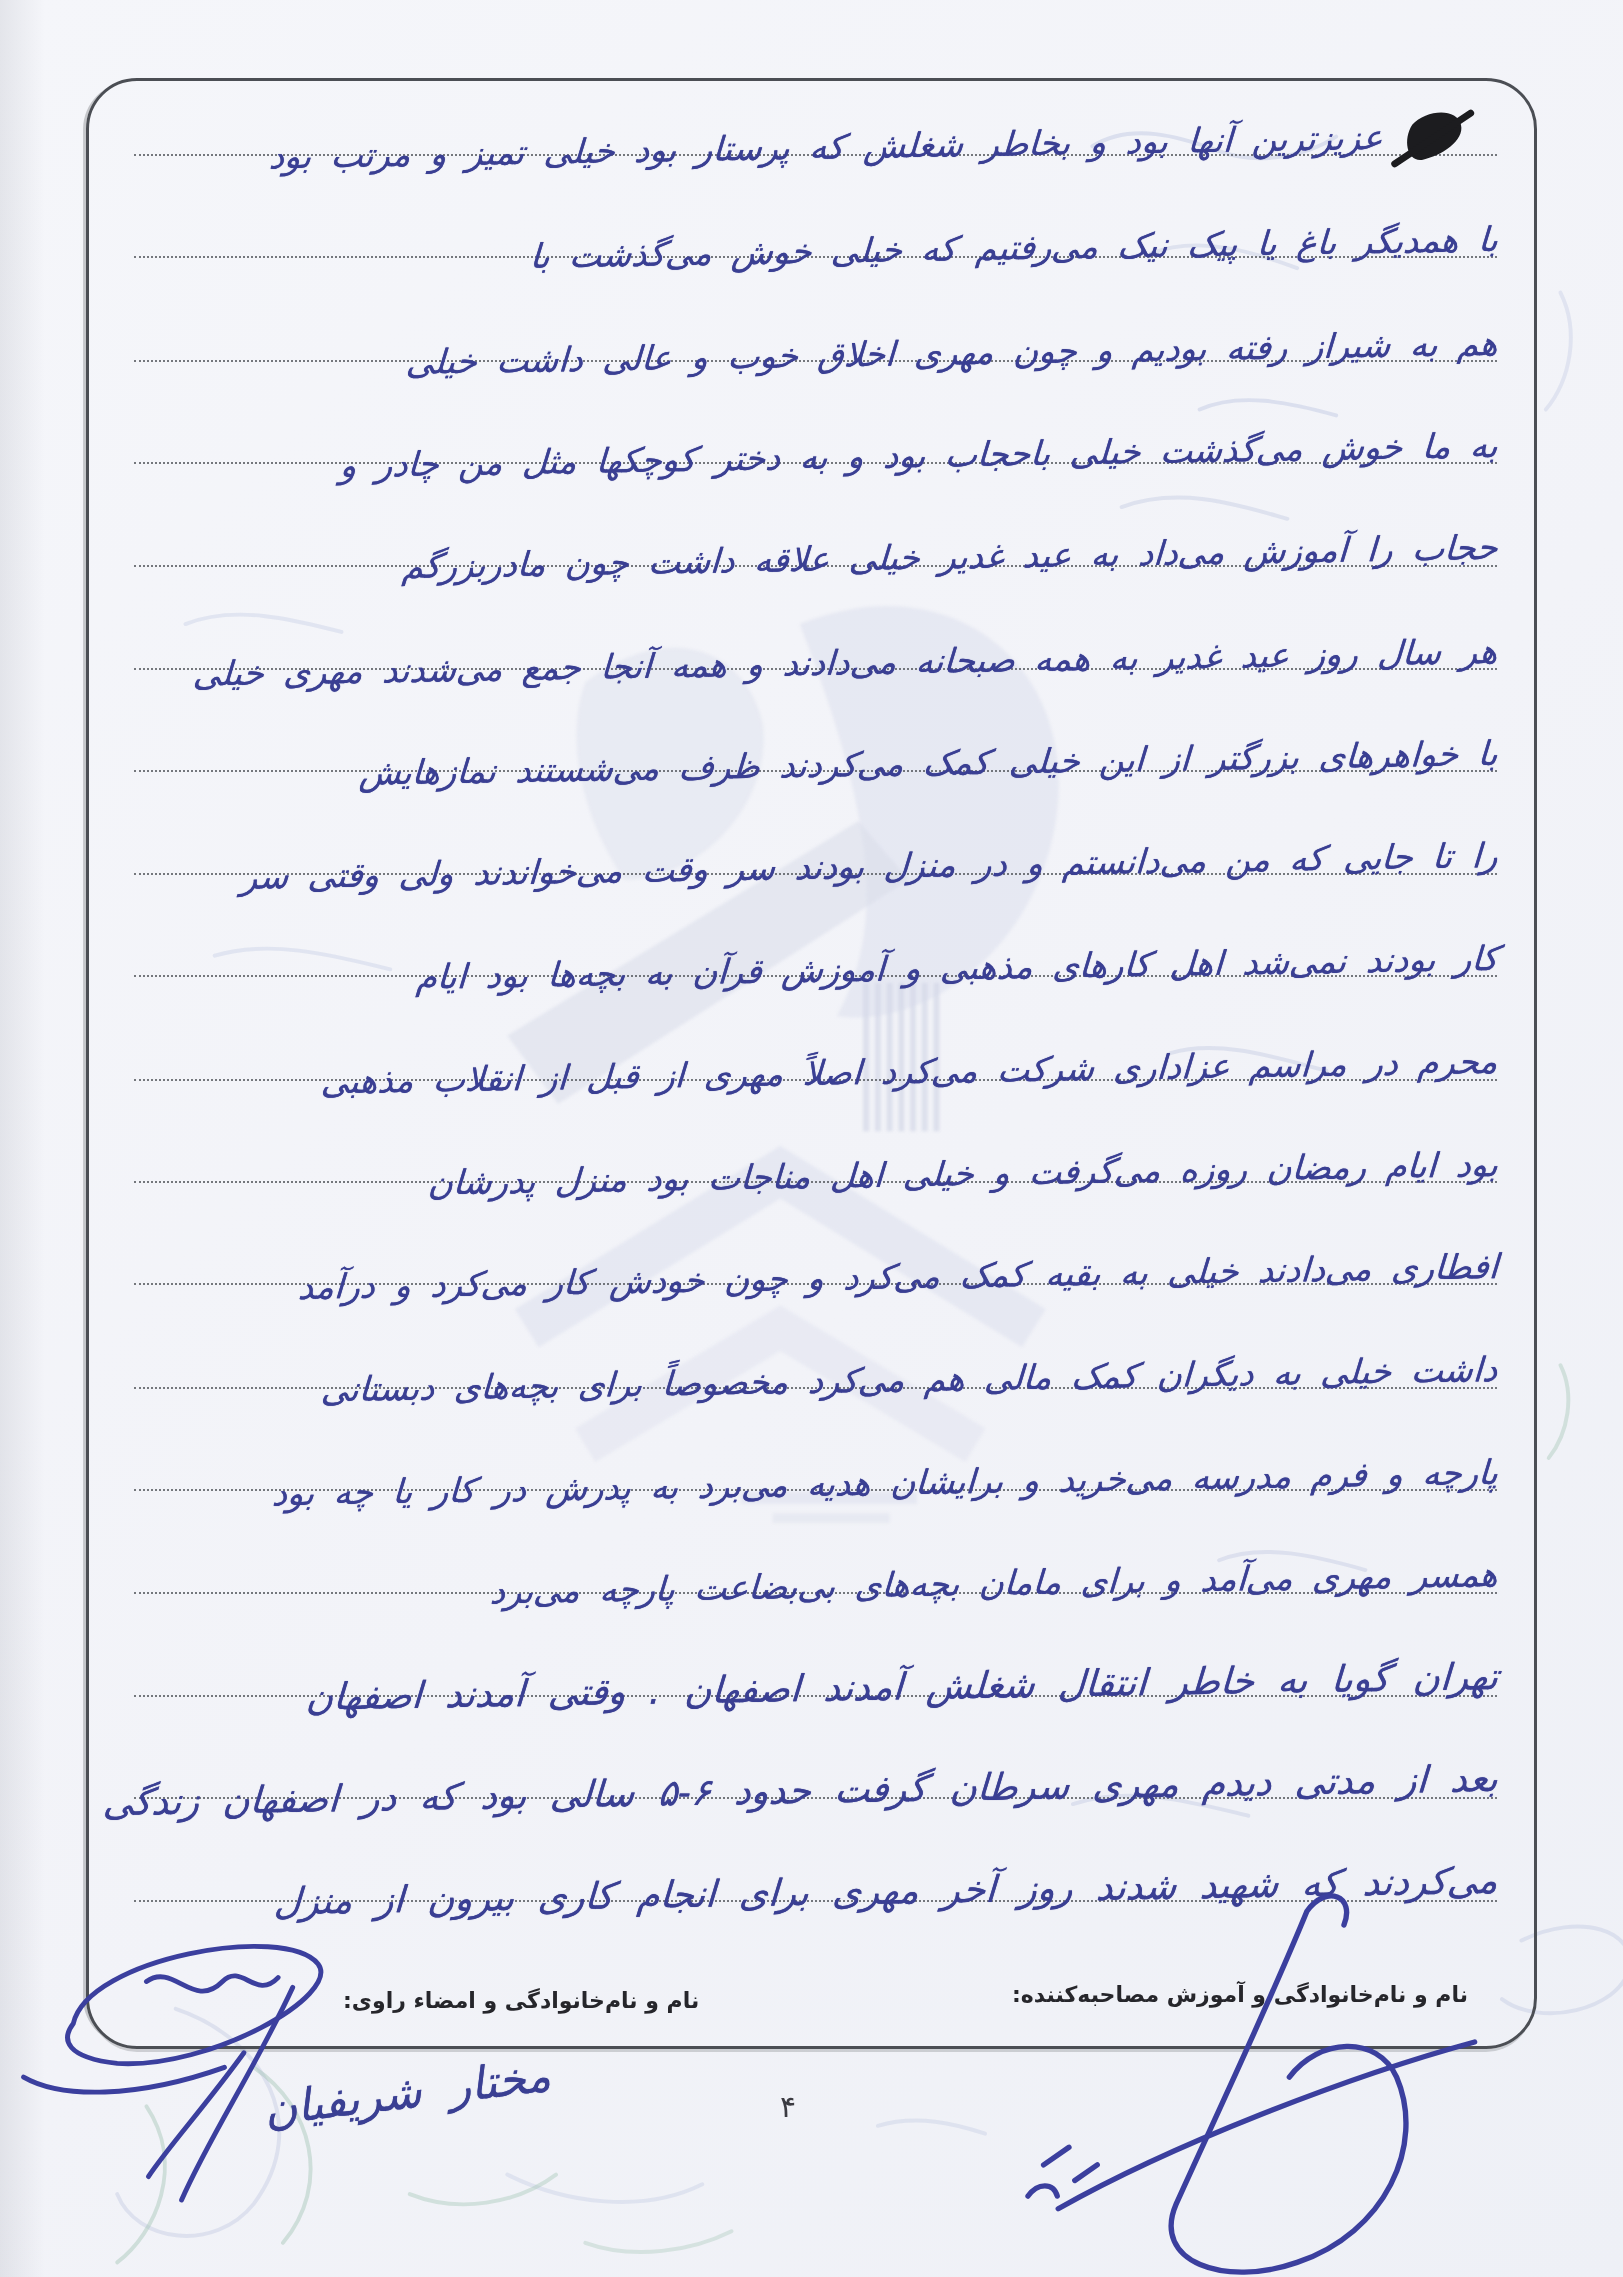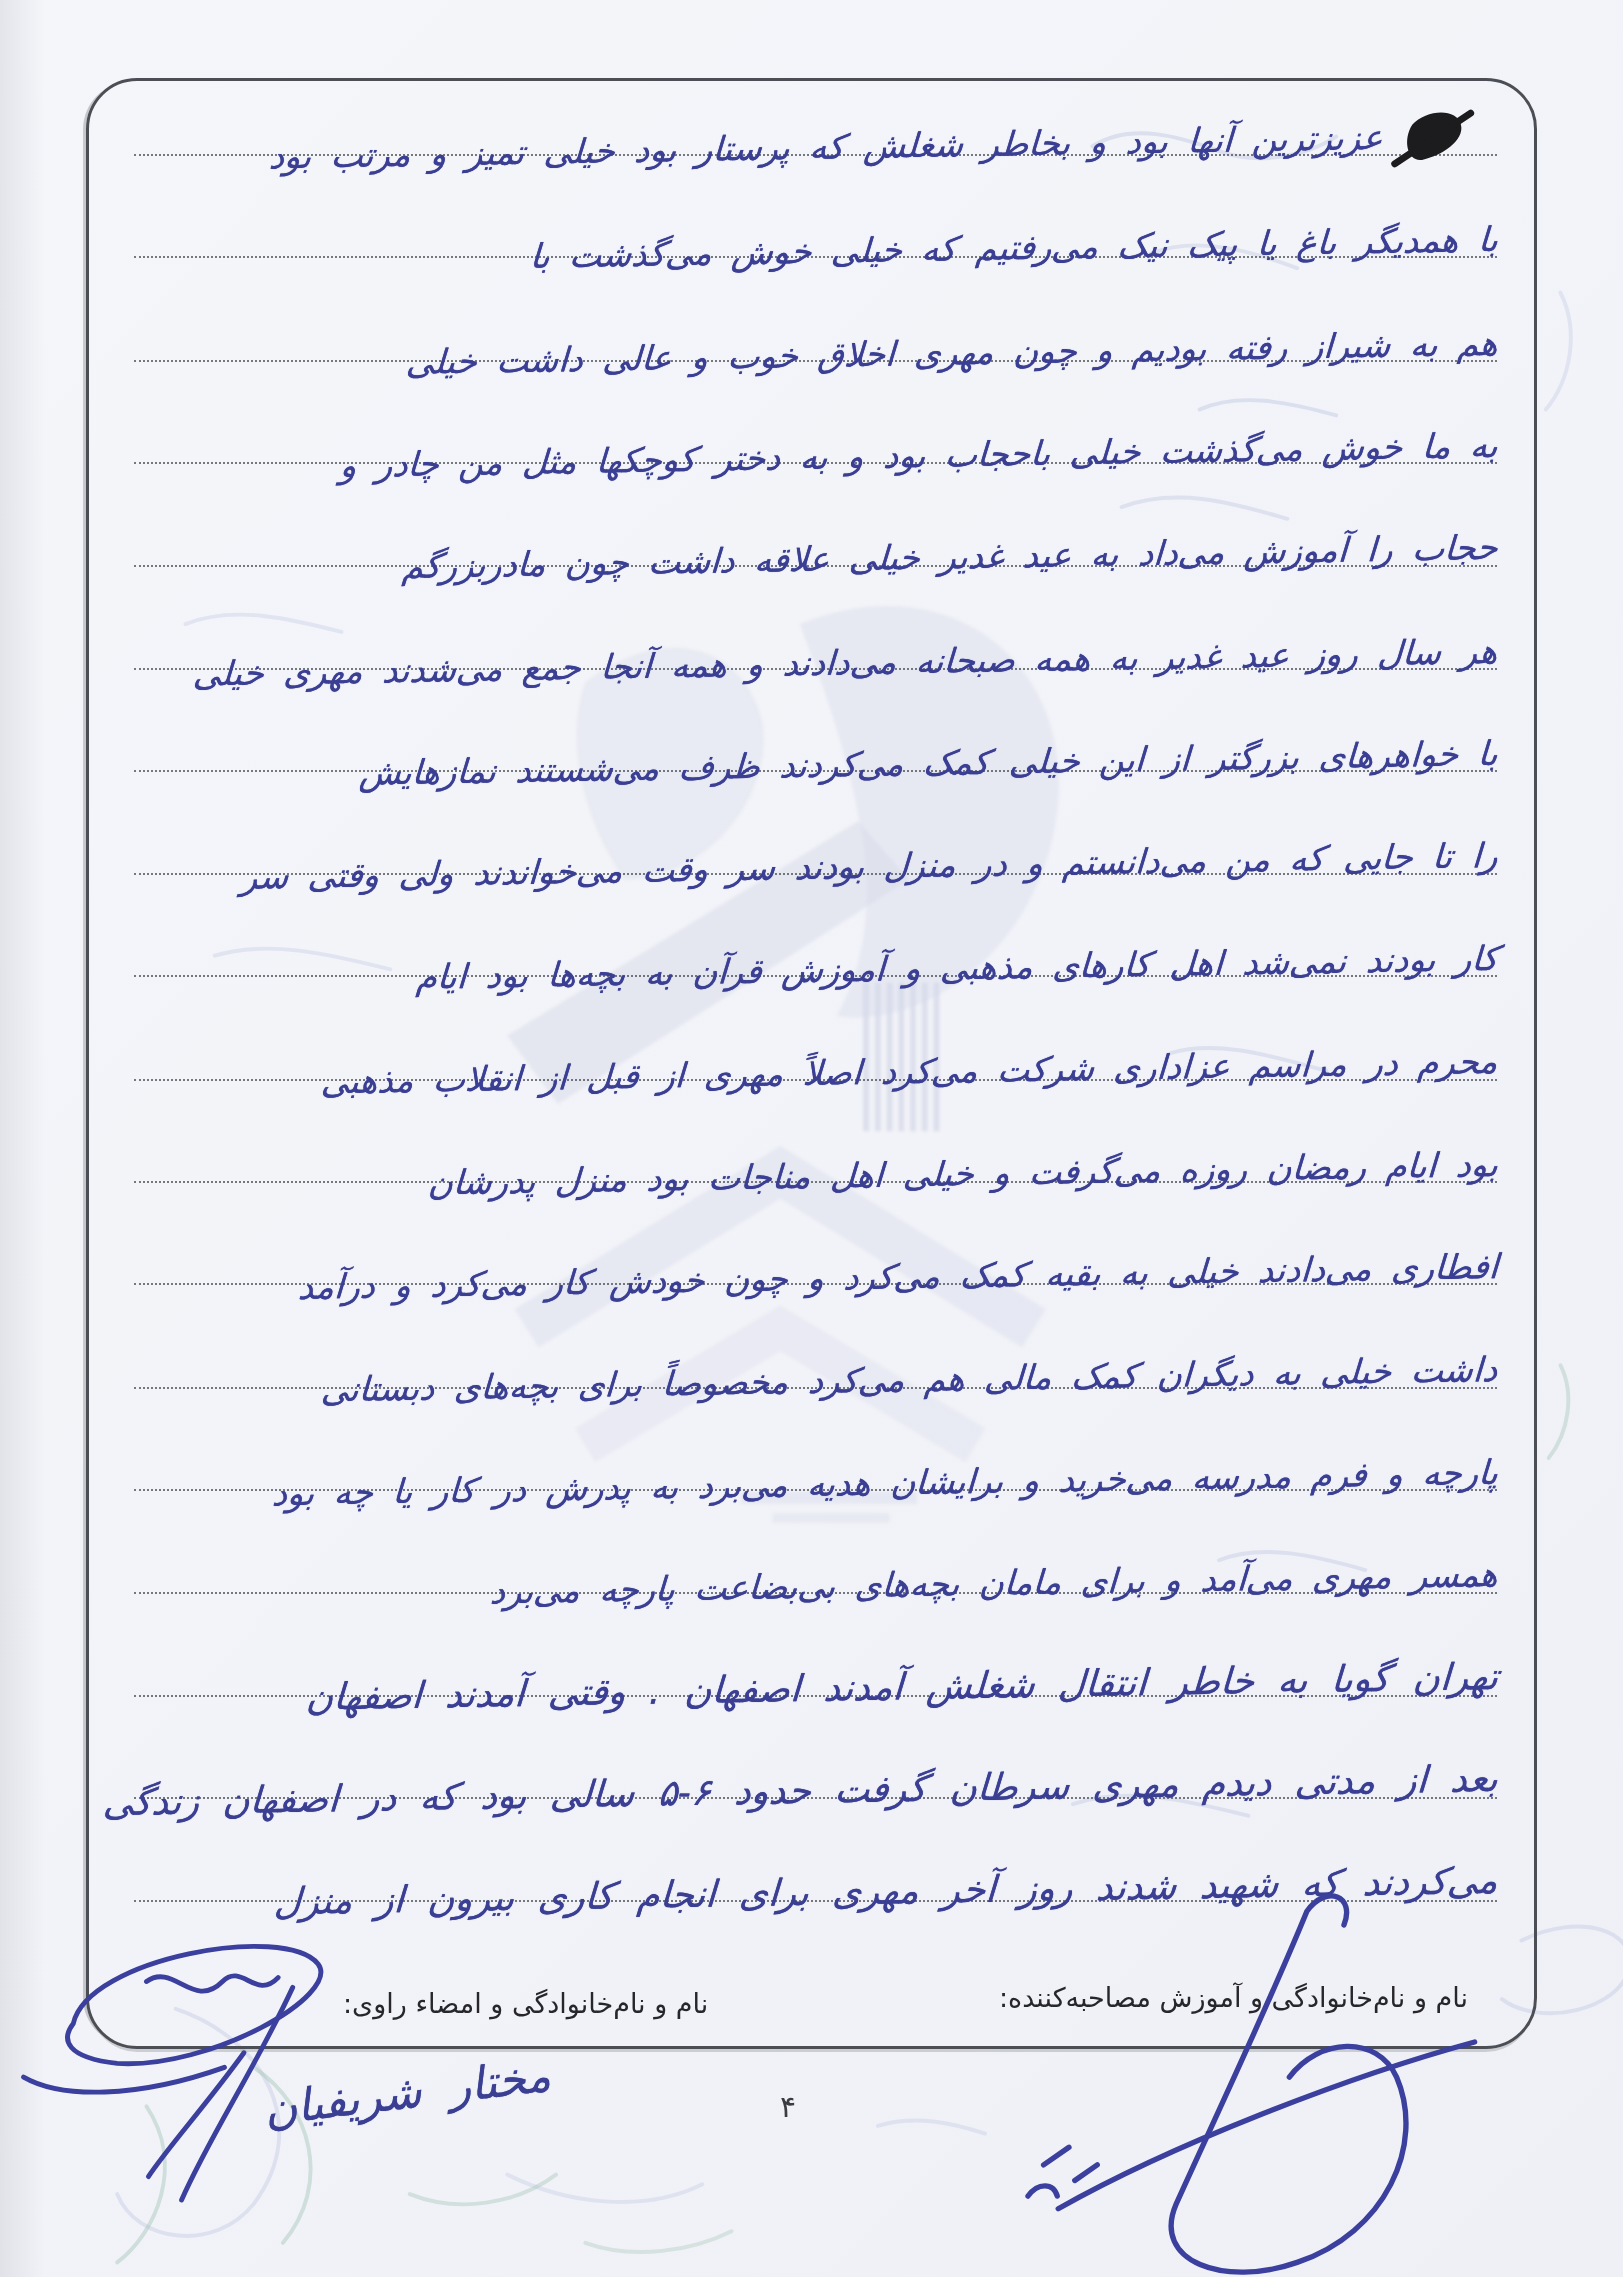--- a/index.html
+++ b/index.html
@@ -38,22 +38,22 @@
     letter-spacing:0.3px;word-spacing:8.8px;
     transform:rotate(-.5deg) skewX(-3deg);transform-origin:right bottom;
     text-shadow:0 0 0.7px #3a3f93;
     padding-bottom:2px;
   }
   .hand-row:nth-child(even) .hand-text{transform:rotate(-1deg) skewX(-4deg) translateY(2px);}
   .hand-row:nth-last-child(-n+6) .hand-text{font-size:37px;word-spacing:11.7px;}
   
   .label{
     position:absolute;z-index:4;direction:rtl;
-    font-family:"DejaVu Sans",sans-serif;font-weight:normal;
-    font-size:27px;color:#26262b;letter-spacing:0.2px;
+    font-family:"DejaVu Sans",sans-serif;font-weight:bold;
+    font-size:22px;color:#26262b;letter-spacing:0.2px;
   }
   .label-interviewer{top:1982px;right:156px;}
   .label-narrator{top:1988px;left:343px;}
   
   .page-number{
     position:absolute;z-index:4;left:780px;top:2089px;
     font-size:30px;color:#3b3b42;font-family:"DejaVu Sans",sans-serif;
   }
   .narrator-name{
     position:absolute;z-index:4;left:263px;top:2066px;direction:rtl;

